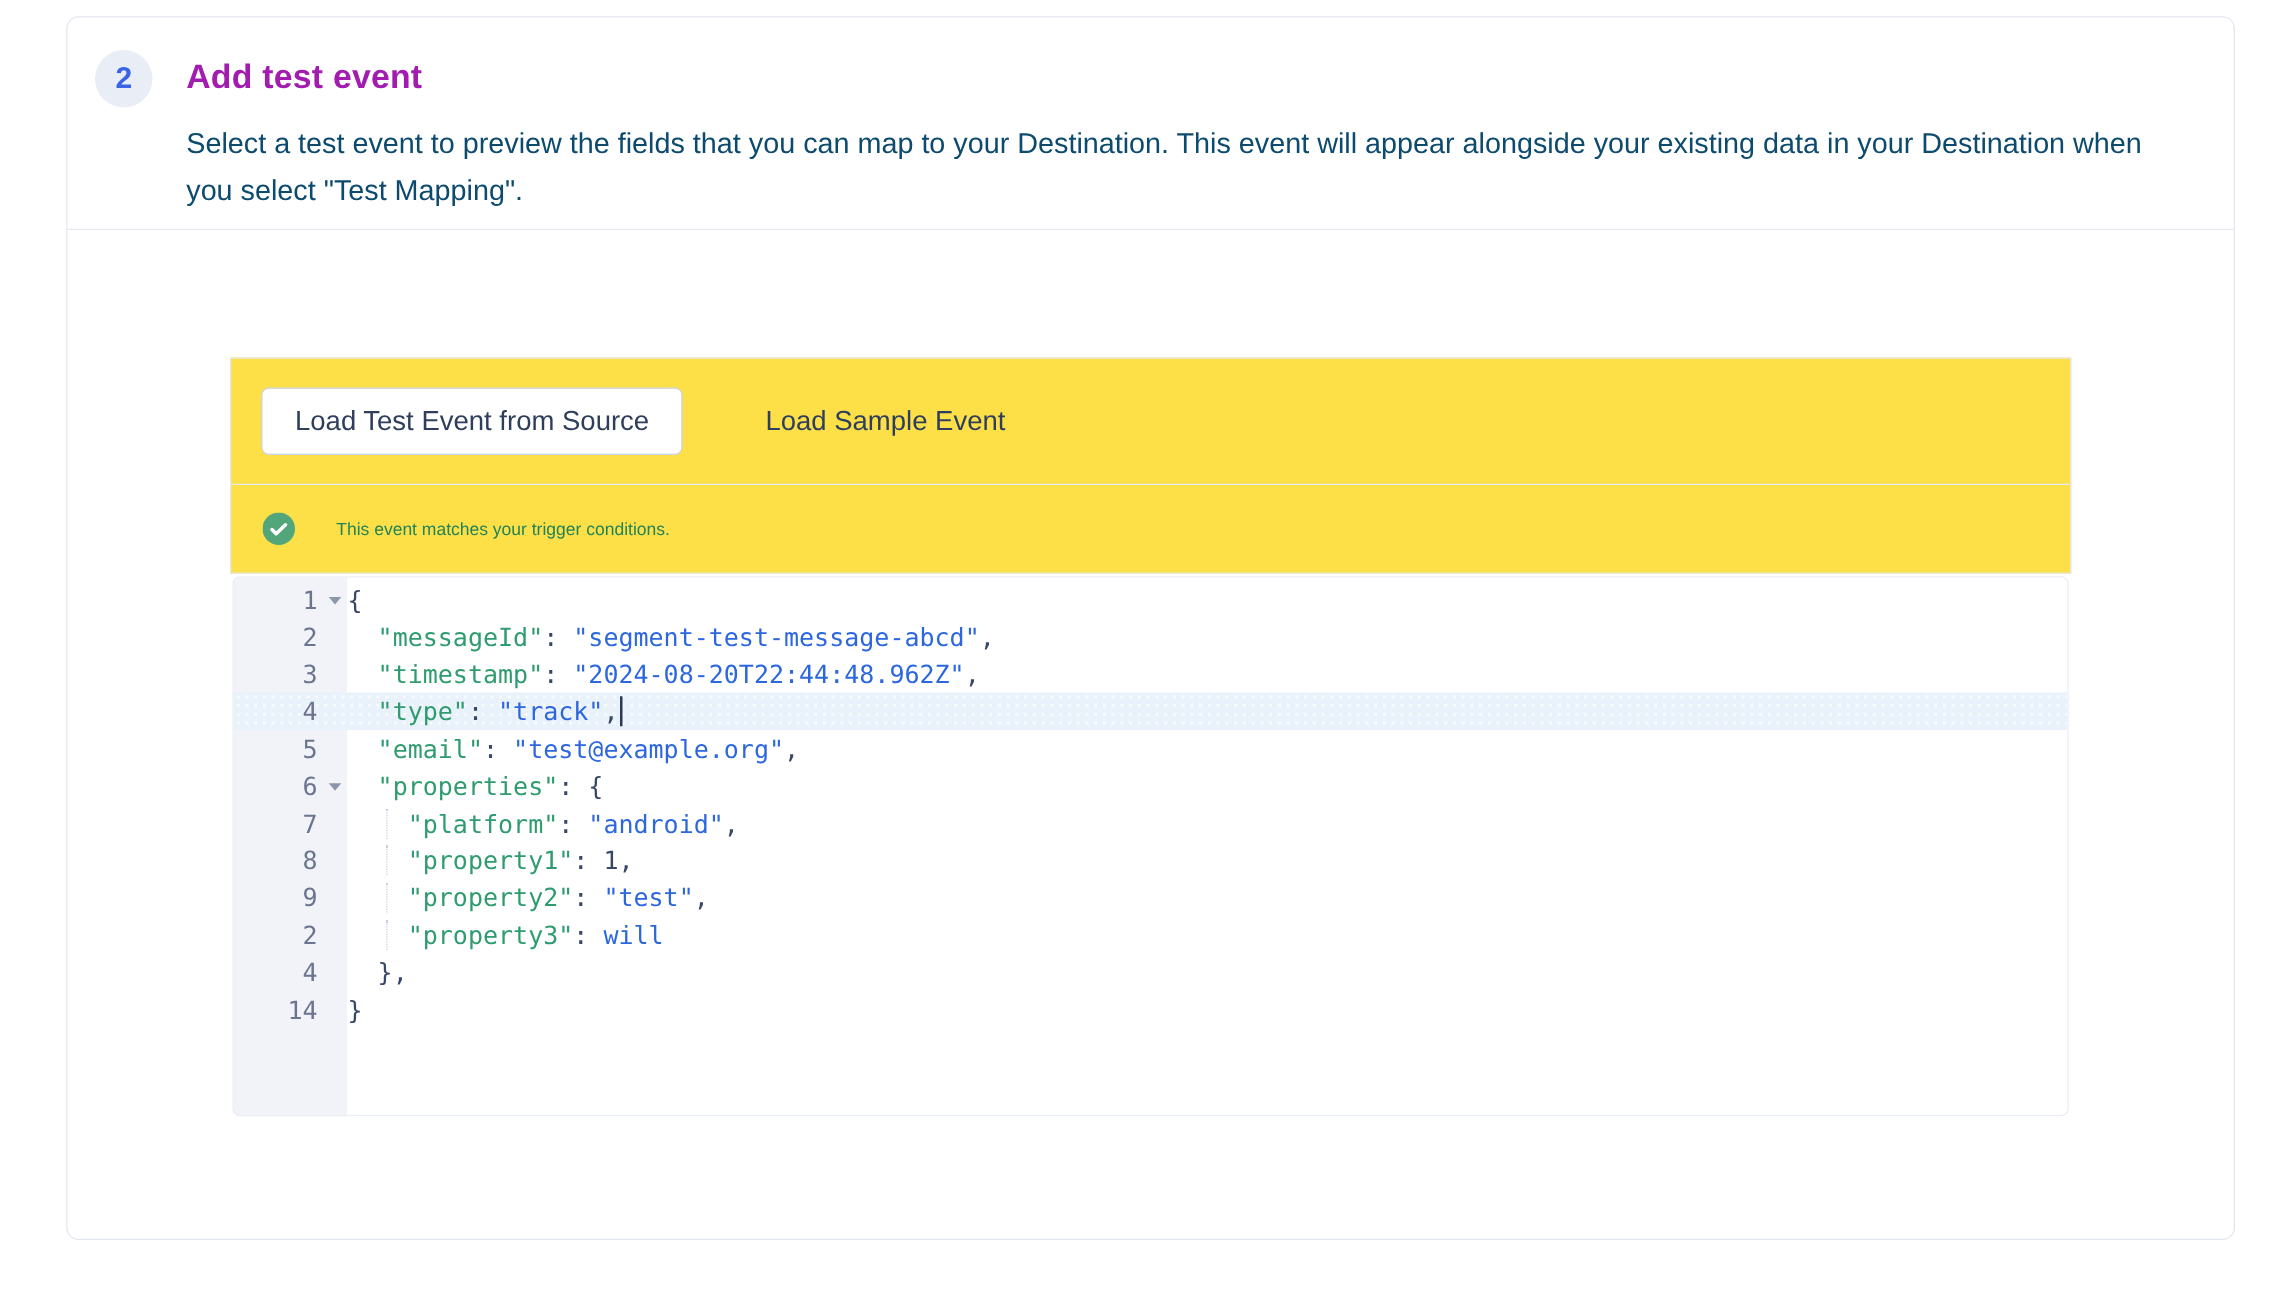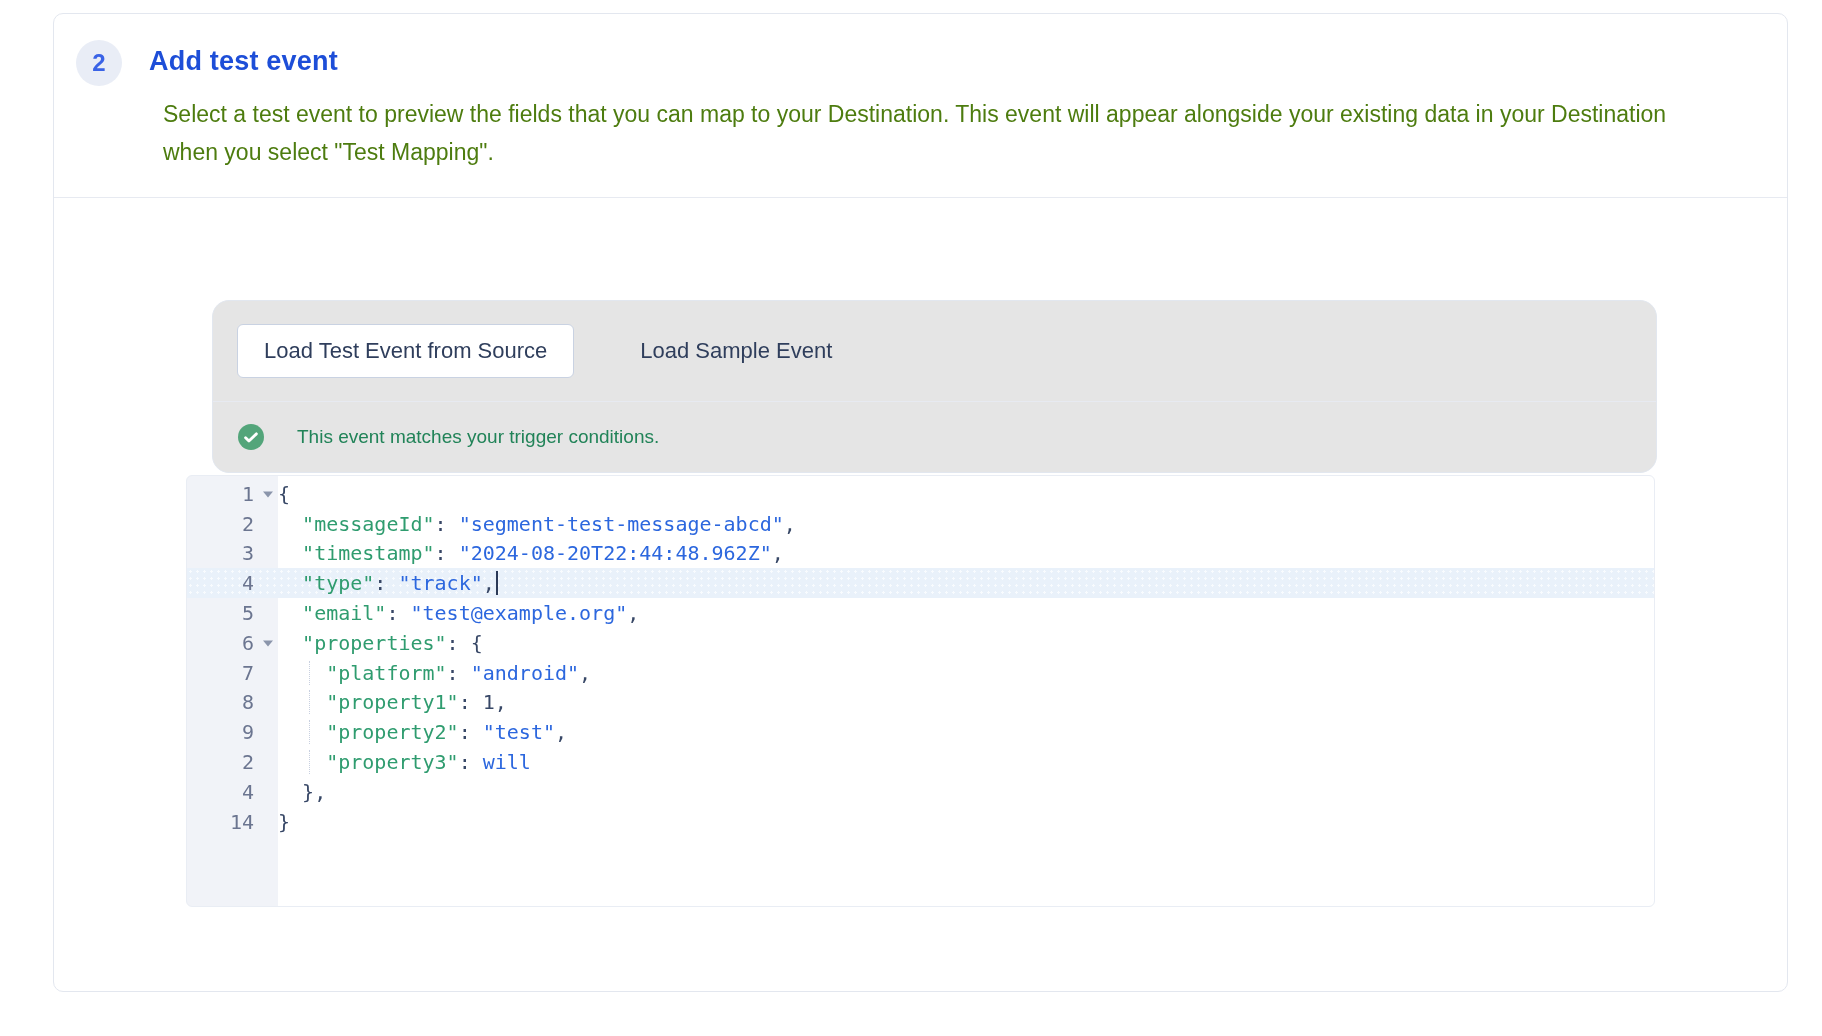--- a/index.html
+++ b/index.html
@@ -19,51 +19,51 @@
   .card-header { display:flex; padding:24px 60px 12px 22px; }
   .step-badge {
     flex:none; width:46px; height:46px; border-radius:50%;
     background:#e9edf6; color:var(--accent-blue,#3a63e6);
     display:flex; align-items:center; justify-content:center;
     font-size:24px; font-weight:700; margin-top:2px;
   }
   .header-text { margin-left:27px; padding-top:3px; }
   .page-title {
     margin:0 0 14px; font-size:27px; line-height:40px; font-weight:700;
-    color:#1d4ed8; letter-spacing:.2px;
+    color:#a21caf; letter-spacing:.2px;
   }
   .page-desc {
-    margin:14px; font-size:23px; line-height:38px; font-weight:400;
-    color:#4d7c0f; max-width:1590px;
+    margin:0; font-size:23px; line-height:38px; font-weight:400;
+    color:#0c4a6e; max-width:1590px;
   }
   .header-divider { height:1px; background:#e7eaf1; }
 
   
   .card-content { padding:102px 130px 0; }
 
-  .panel { border:1px solid #e2e7ef; border-radius:17px; background:#e5e5e5;margin-left:28px; }
+  .panel { border:1px solid #e2e7ef; border-radius:0; background:#fde047; }
   .panel-buttons {
     display:flex; align-items:center; padding:23px 24px;
     border-bottom:1px solid #e7eaf1;
   }
   .btn-outline {
     height:54px; padding:0 26px; background:#ffffff;
     border:1px solid #c9d2e2; border-radius:6px;
     color:#2f3e5c; font-size:22px; font-weight:500;
     font-family:inherit; cursor:pointer;
   }
   .btn-text {
     background:none; border:none; margin-left:60px;
     color:#2f3e5c; font-size:22px; font-weight:400;
     font-family:inherit; cursor:pointer;
   }
   .panel-status { height:70px; display:flex; align-items:center; padding:0 25px; }
   .status-icon { flex:none; width:26px; height:26px; margin-right:33px; }
   .check-circle-bg { fill:var(--success-icon,#53a57a); }
-  .status-text { color:var(--success-green,#218358); font-size:19px; font-weight:500; }
+  .status-text { color:var(--success-green,#218358); font-size:14px; font-weight:500; }
 
   
   .editor {
     margin:2px 2px 0; height:432px; overflow:hidden;
     border:1px solid #e9edf4; border-radius:6px;
     background:linear-gradient(90deg,#f1f3f8 0,#f1f3f8 91px,#ffffff 91px);
     font-family:"DejaVu Sans Mono", monospace; font-size:20px;
     padding-top:3px; cursor:text;
   }
   .cm-line { display:flex; height:29.8px; align-items:center; }

